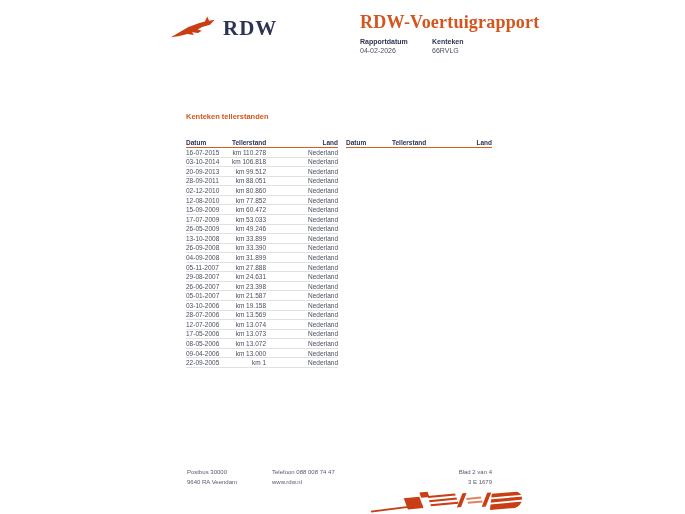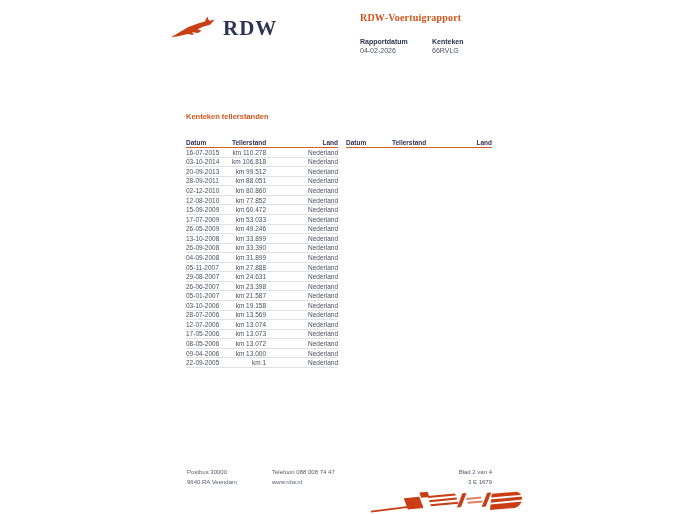--- a/index.html
+++ b/index.html
@@ -9,21 +9,21 @@
   }
   
   .logo { position:absolute; left:170px; top:13px; display:flex; align-items:center; }
   .logo svg { width:46px; height:31px; display:block; }
   .logo-text {
     font-family:"Liberation Serif", serif; font-weight:700; font-size:21px;
     color:#2e3453; letter-spacing:1px; margin-left:7px; line-height:1.2;
   }
   .report-title {
     position:absolute; left:360px; top:12px; margin:0;
-    font-family:"Liberation Serif", serif; font-weight:700; font-size:10px;
+    font-family:"Liberation Serif", serif; font-weight:700; font-size:18px;
     color:#d4551d; letter-spacing:0.2px;text-align:center;
   }
   .meta-col { position:absolute; top:38px; }
   .meta-col.col-a { left:360px; }
   .meta-col.col-b { left:432px; }
   .meta-label { font-size:7px; font-weight:700; color:#2e3453; }
   .meta-value { font-size:7px; color:#4a4e60; margin-top:2px; }
   
   .section-title {
     position:absolute; left:186px; top:112px;

